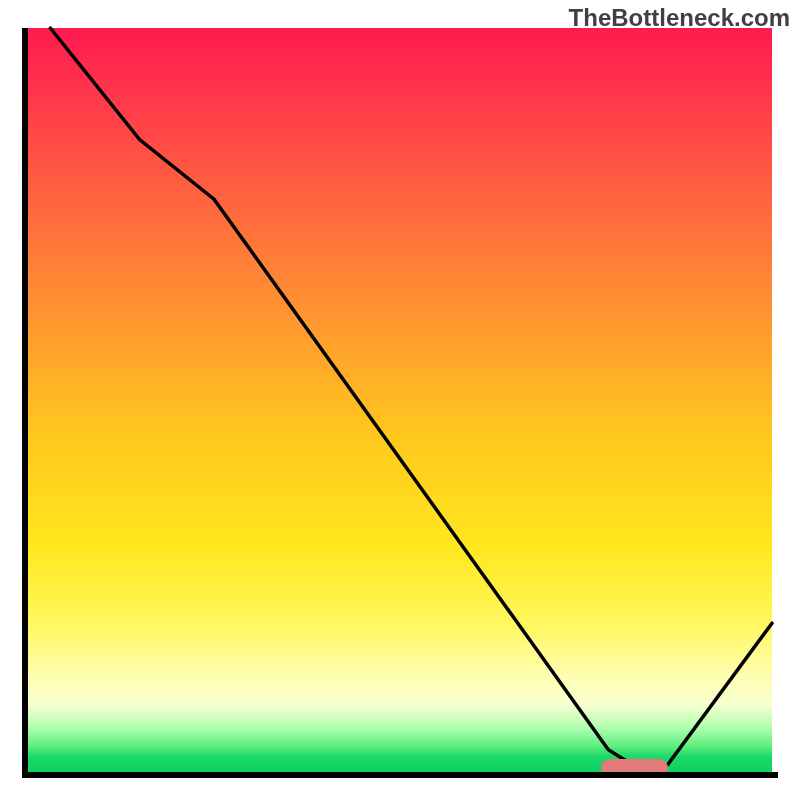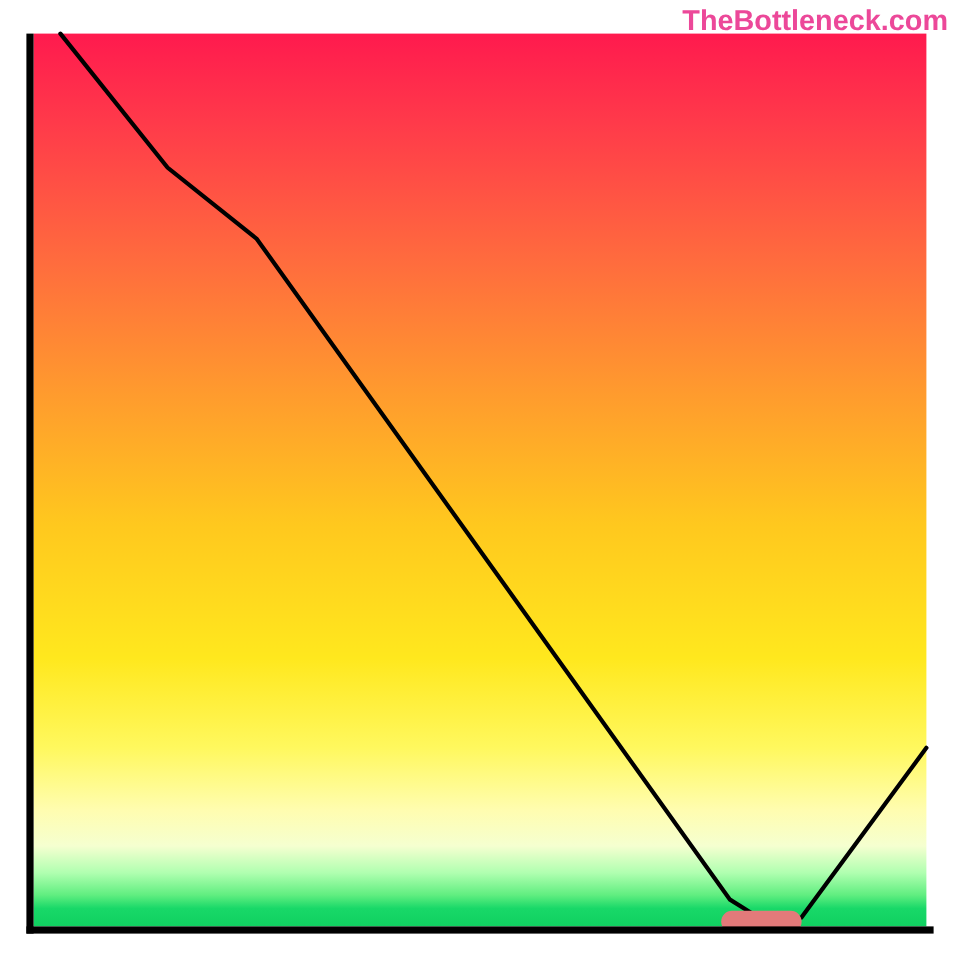--- a/index.html
+++ b/index.html
@@ -9,21 +9,21 @@
     background: #fff;
     position: relative;
     font-family: Arial, sans-serif;
   }
   .watermark {
     position: absolute;
     top: 4px;
     right: 10px;
     font-size: 24px;
     font-weight: bold;
-    color: #ec4899;
+    color: #404040;
     z-index: 10;
   }
   .chart-container {
     position: absolute;
     top: 28px;
     left: 28px;
     width: 744px;
     height: 744px;
   }
   .plot-area {

